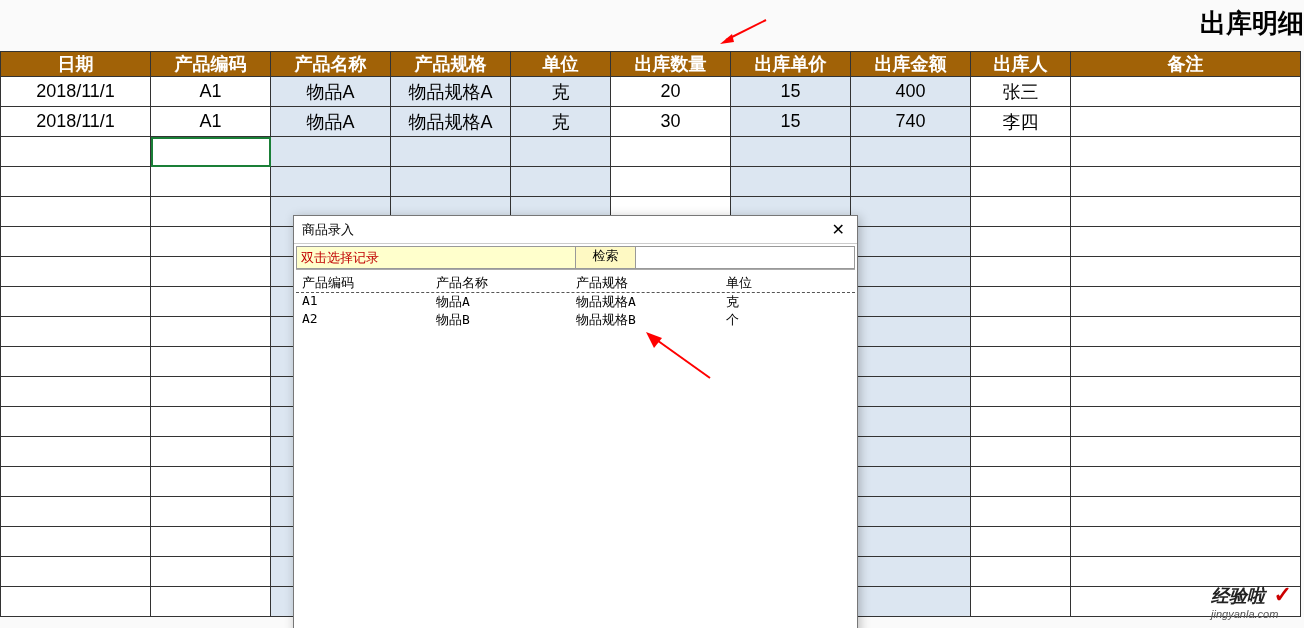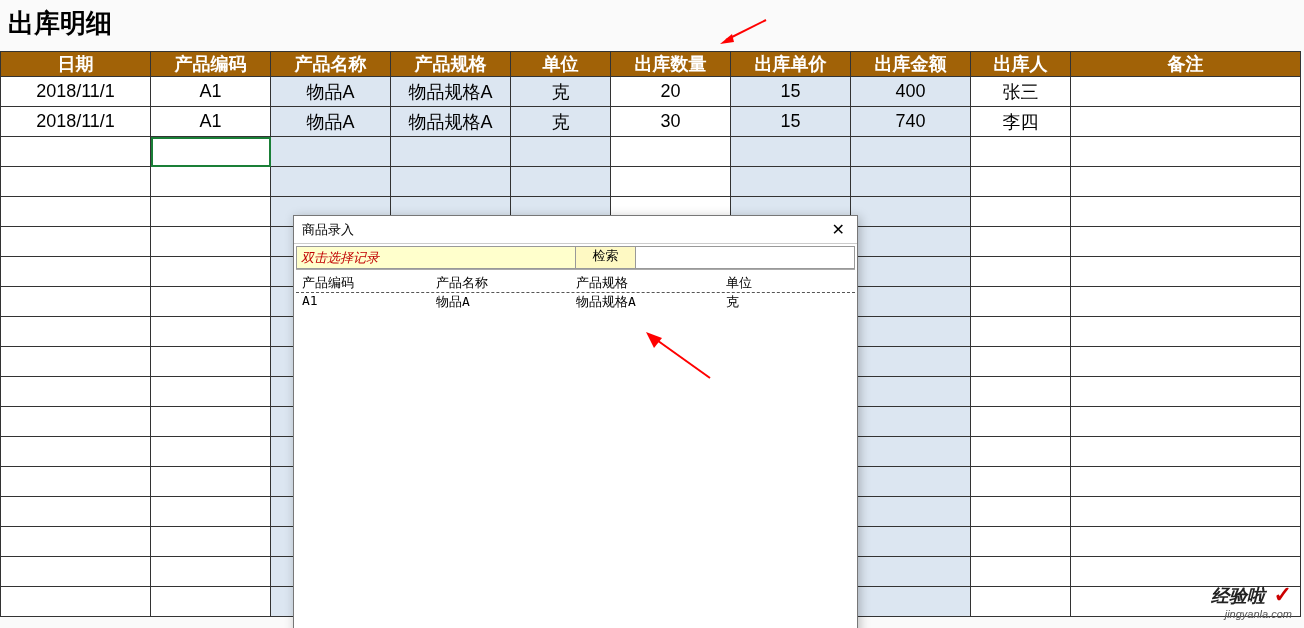--- a/index.html
+++ b/index.html
@@ -5,21 +5,21 @@
   * { box-sizing: border-box; margin: 0; padding: 0; }
   body {
     font-family: "Microsoft YaHei", Arial, sans-serif;
     background: #fafafa;
     width: 1304px;
     height: 628px;
     overflow: hidden;
     position: relative;
   }
   .page-title {
-    text-align: left;
+    text-align: right;
     font-size: 26px;
     font-weight: bold;
     padding: 6px 0 10px 8px;
     position: relative;
   }
   .arrow-top {
     position: absolute;
     left: 720px;
     top: 18px;
   }
@@ -95,21 +95,20 @@
     border-bottom: 1px solid #aaa;
     margin: 2px;
   }
   .bar-label {
     flex: 0 0 280px;
     background: #FFFFCC;
     border: 1px solid #999;
     font-size: 13px;
     padding: 2px 4px;
     color: #C00000;
-    font-style: italic;
   }
   .bar-btn {
     flex: 0 0 60px;
     background: #fef9c3;
     border: 1px solid #999;
     border-left: none;
     font-size: 13px;
     text-align: center;
     line-height: 18px;
     cursor: pointer;
@@ -147,21 +146,20 @@
     position: absolute;
     left: 350px;
     top: 60px;
   }
 
   
   .watermark {
     position: absolute;
     right: 12px;
     bottom: 8px;
-    text-align: right;
     color: #333;
   }
   .watermark .wm-main {
     font-size: 18px;
     font-weight: bold;
     font-style: italic;
     color: #222;
     text-shadow: 1px 1px 0 #fff;
   }
   .watermark .wm-check {
@@ -451,20 +449,26 @@
       <div class="dc3">产品规格</div>
       <div class="dc4">单位</div>
     </div>
     <div class="dialog-rows" id="dlg-rows">
         <div class="dialog-cols">
           <div class="dc1">A1</div>
           <div class="dc2">物品A</div>
           <div class="dc3">物品规格A</div>
           <div class="dc4">克</div>
         </div>
+        <div class="dialog-cols">
+          <div class="dc1">A2</div>
+          <div class="dc2">物品B</div>
+          <div class="dc3">物品规格B</div>
+          <div class="dc4">个</div>
+        </div>
       </div>
     <svg class="arrow-mid" width="70" height="50">
       <line x1="66" y1="46" x2="10" y2="6" stroke="#ff0000" stroke-width="2"></line>
       <polygon points="2,0 18,6 10,16" fill="#ff0000"></polygon>
     </svg>
   </div>
 </div>
 
 <div class="watermark">
   <div>

